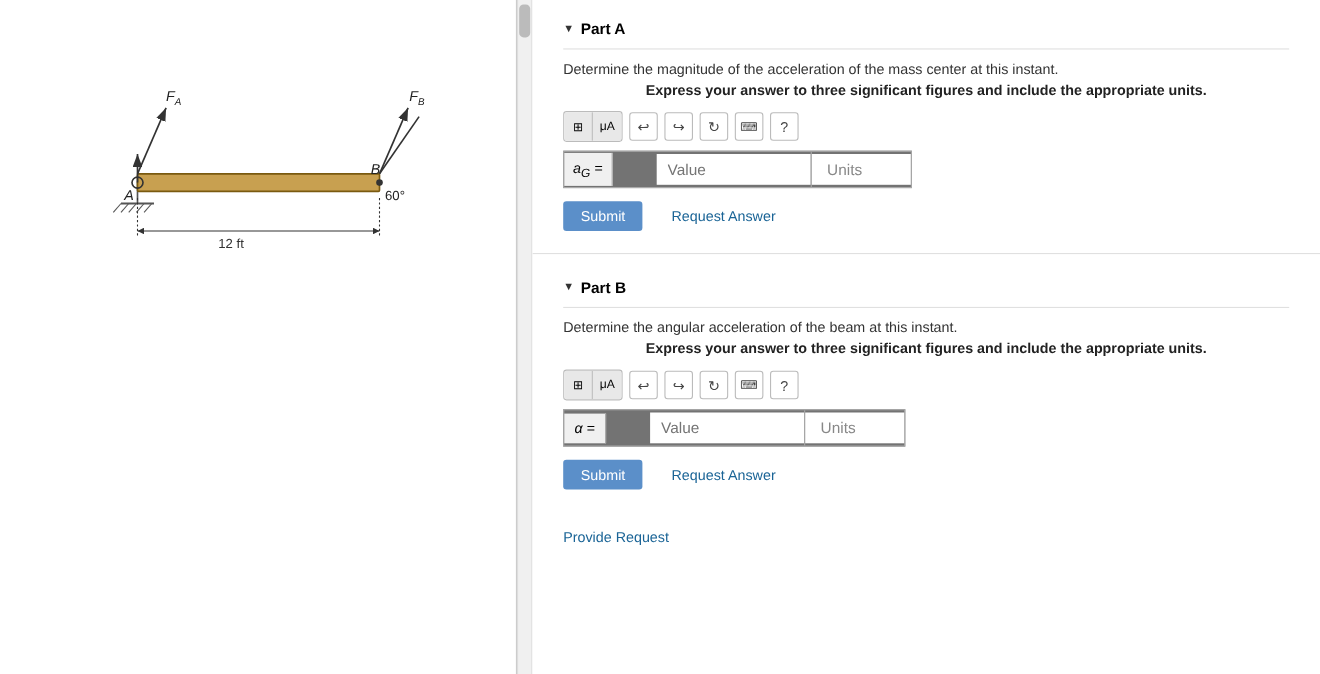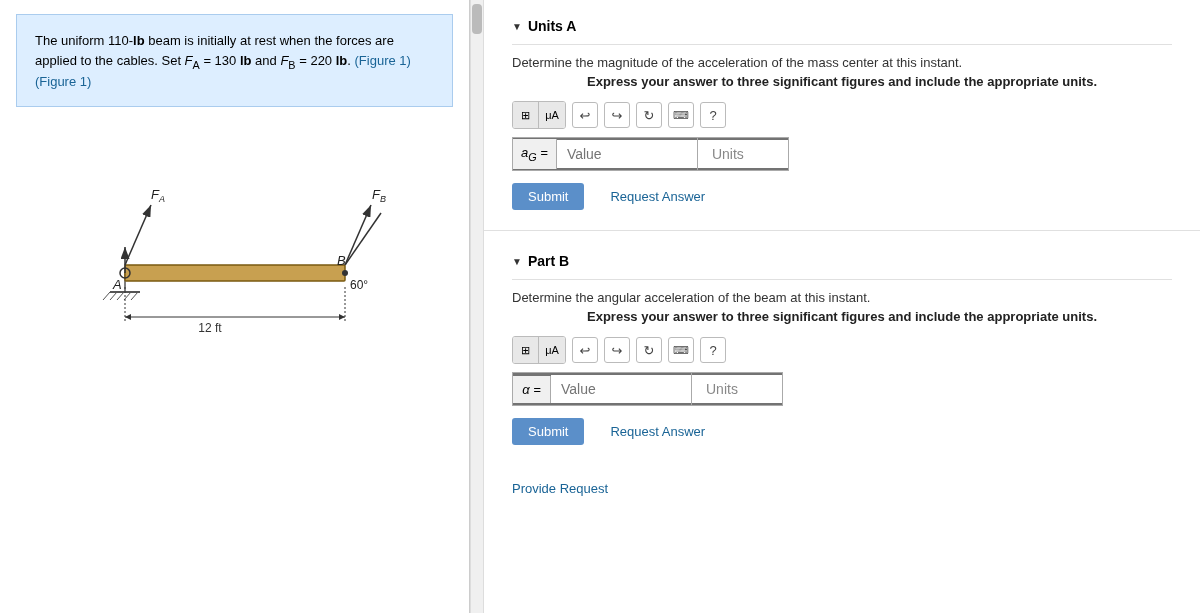--- a/index.html
+++ b/index.html
@@ -189,20 +189,21 @@
       white-space: nowrap;
     }
 
     .answer-input {
       border: none;
       outline: none;
       padding: 6px 10px;
       font-size: 14px;
       width: 140px;
       background: #fff;
+      margin-left: 40px;
     }
 
     .answer-divider {
       width: 1px;
       background: #aaa;
       height: 32px;
     }
 
     .units-field {
       padding: 6px 14px;
@@ -254,28 +255,20 @@
 
     
     .diagram-svg {
       display: block;
     }
   </style>
 </head>
 <body>
 
 <div class="left-panel">
-  <div class="problem-statement">
-    <span>
-      The uniform 110-<b>lb</b> beam is initially at rest when the forces are applied to the cables. Set
-      <i>F</i><sub>A</sub> = 130 <b>lb</b> and <i>F</i><sub>B</sub> = 220 <b>lb</b>.
-      <a style="color:#1a6496;font-size:13px;cursor:pointer;text-decoration:none;">(Figure 1)</a>
-      <span style="color:#1a6496;cursor:pointer;">(Figure 1)</span>
-    </span>
-  </div>
 
   <div class="figure-area">
 
     <div class="diagram-container">
 
       <svg class="diagram-svg" width="360" height="230" viewBox="0 0 360 230">
 
         <line x1="70" y1="155" x2="70" y2="175" stroke="#555" stroke-width="1.5"></line>
         <line x1="55" y1="175" x2="85" y2="175" stroke="#555" stroke-width="2"></line>
 
@@ -331,21 +324,21 @@
 
 <div style="width:14px;background:#f0f0f0;border-left:1px solid #ddd;border-right:1px solid #ddd;display:flex;flex-direction:column;align-items:center;">
   <div style="width:10px;height:30px;background:#bbb;border-radius:4px;margin-top:4px;"></div>
 </div>
 
 <div class="right-panel">
 
   <div class="part-section">
     <div class="part-header">
       <span class="triangle">▼</span>
-      <span>Units A</span>
+      <span>Part A</span>
     </div>
 
     <p class="part-description">Determine the magnitude of the acceleration of the mass center at this instant.</p>
     <p class="part-instruction">Express your answer to three significant figures and include the appropriate units.</p>
 
     <div class="toolbar">
       <div class="toolbar-group">
         <button class="toolbar-btn" title="Matrix">
           <span>⊞</span>
         </button>

